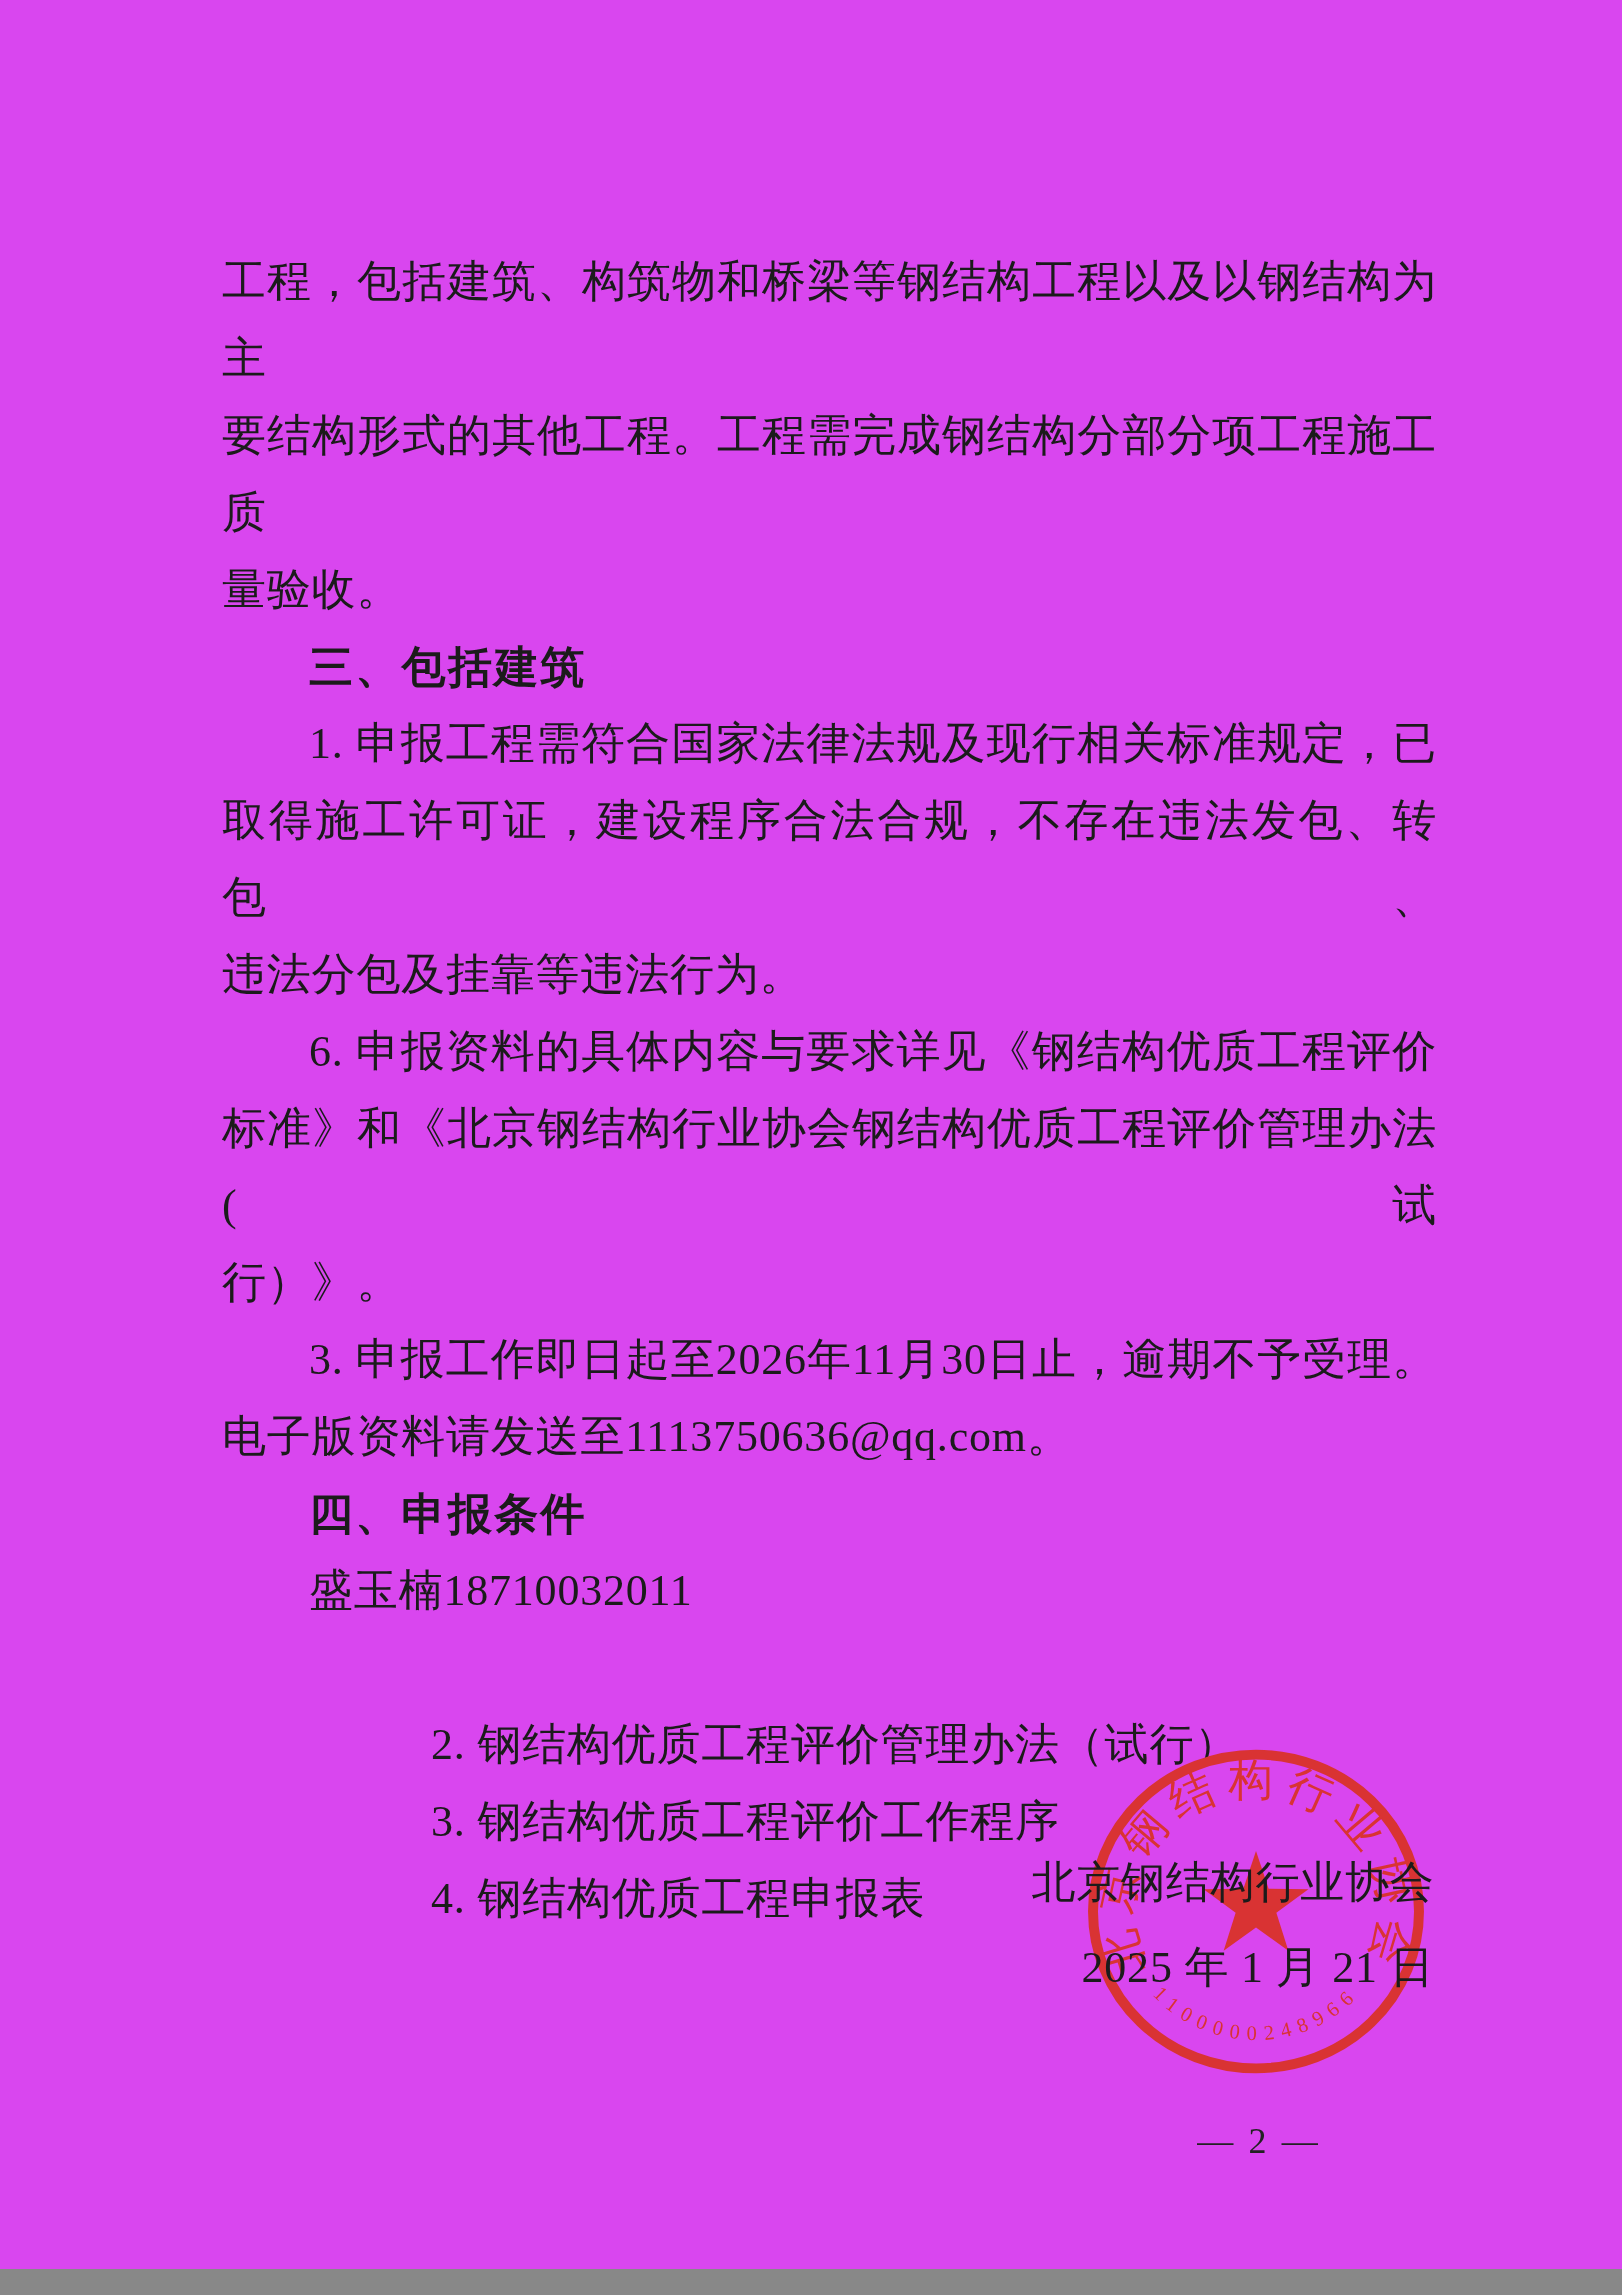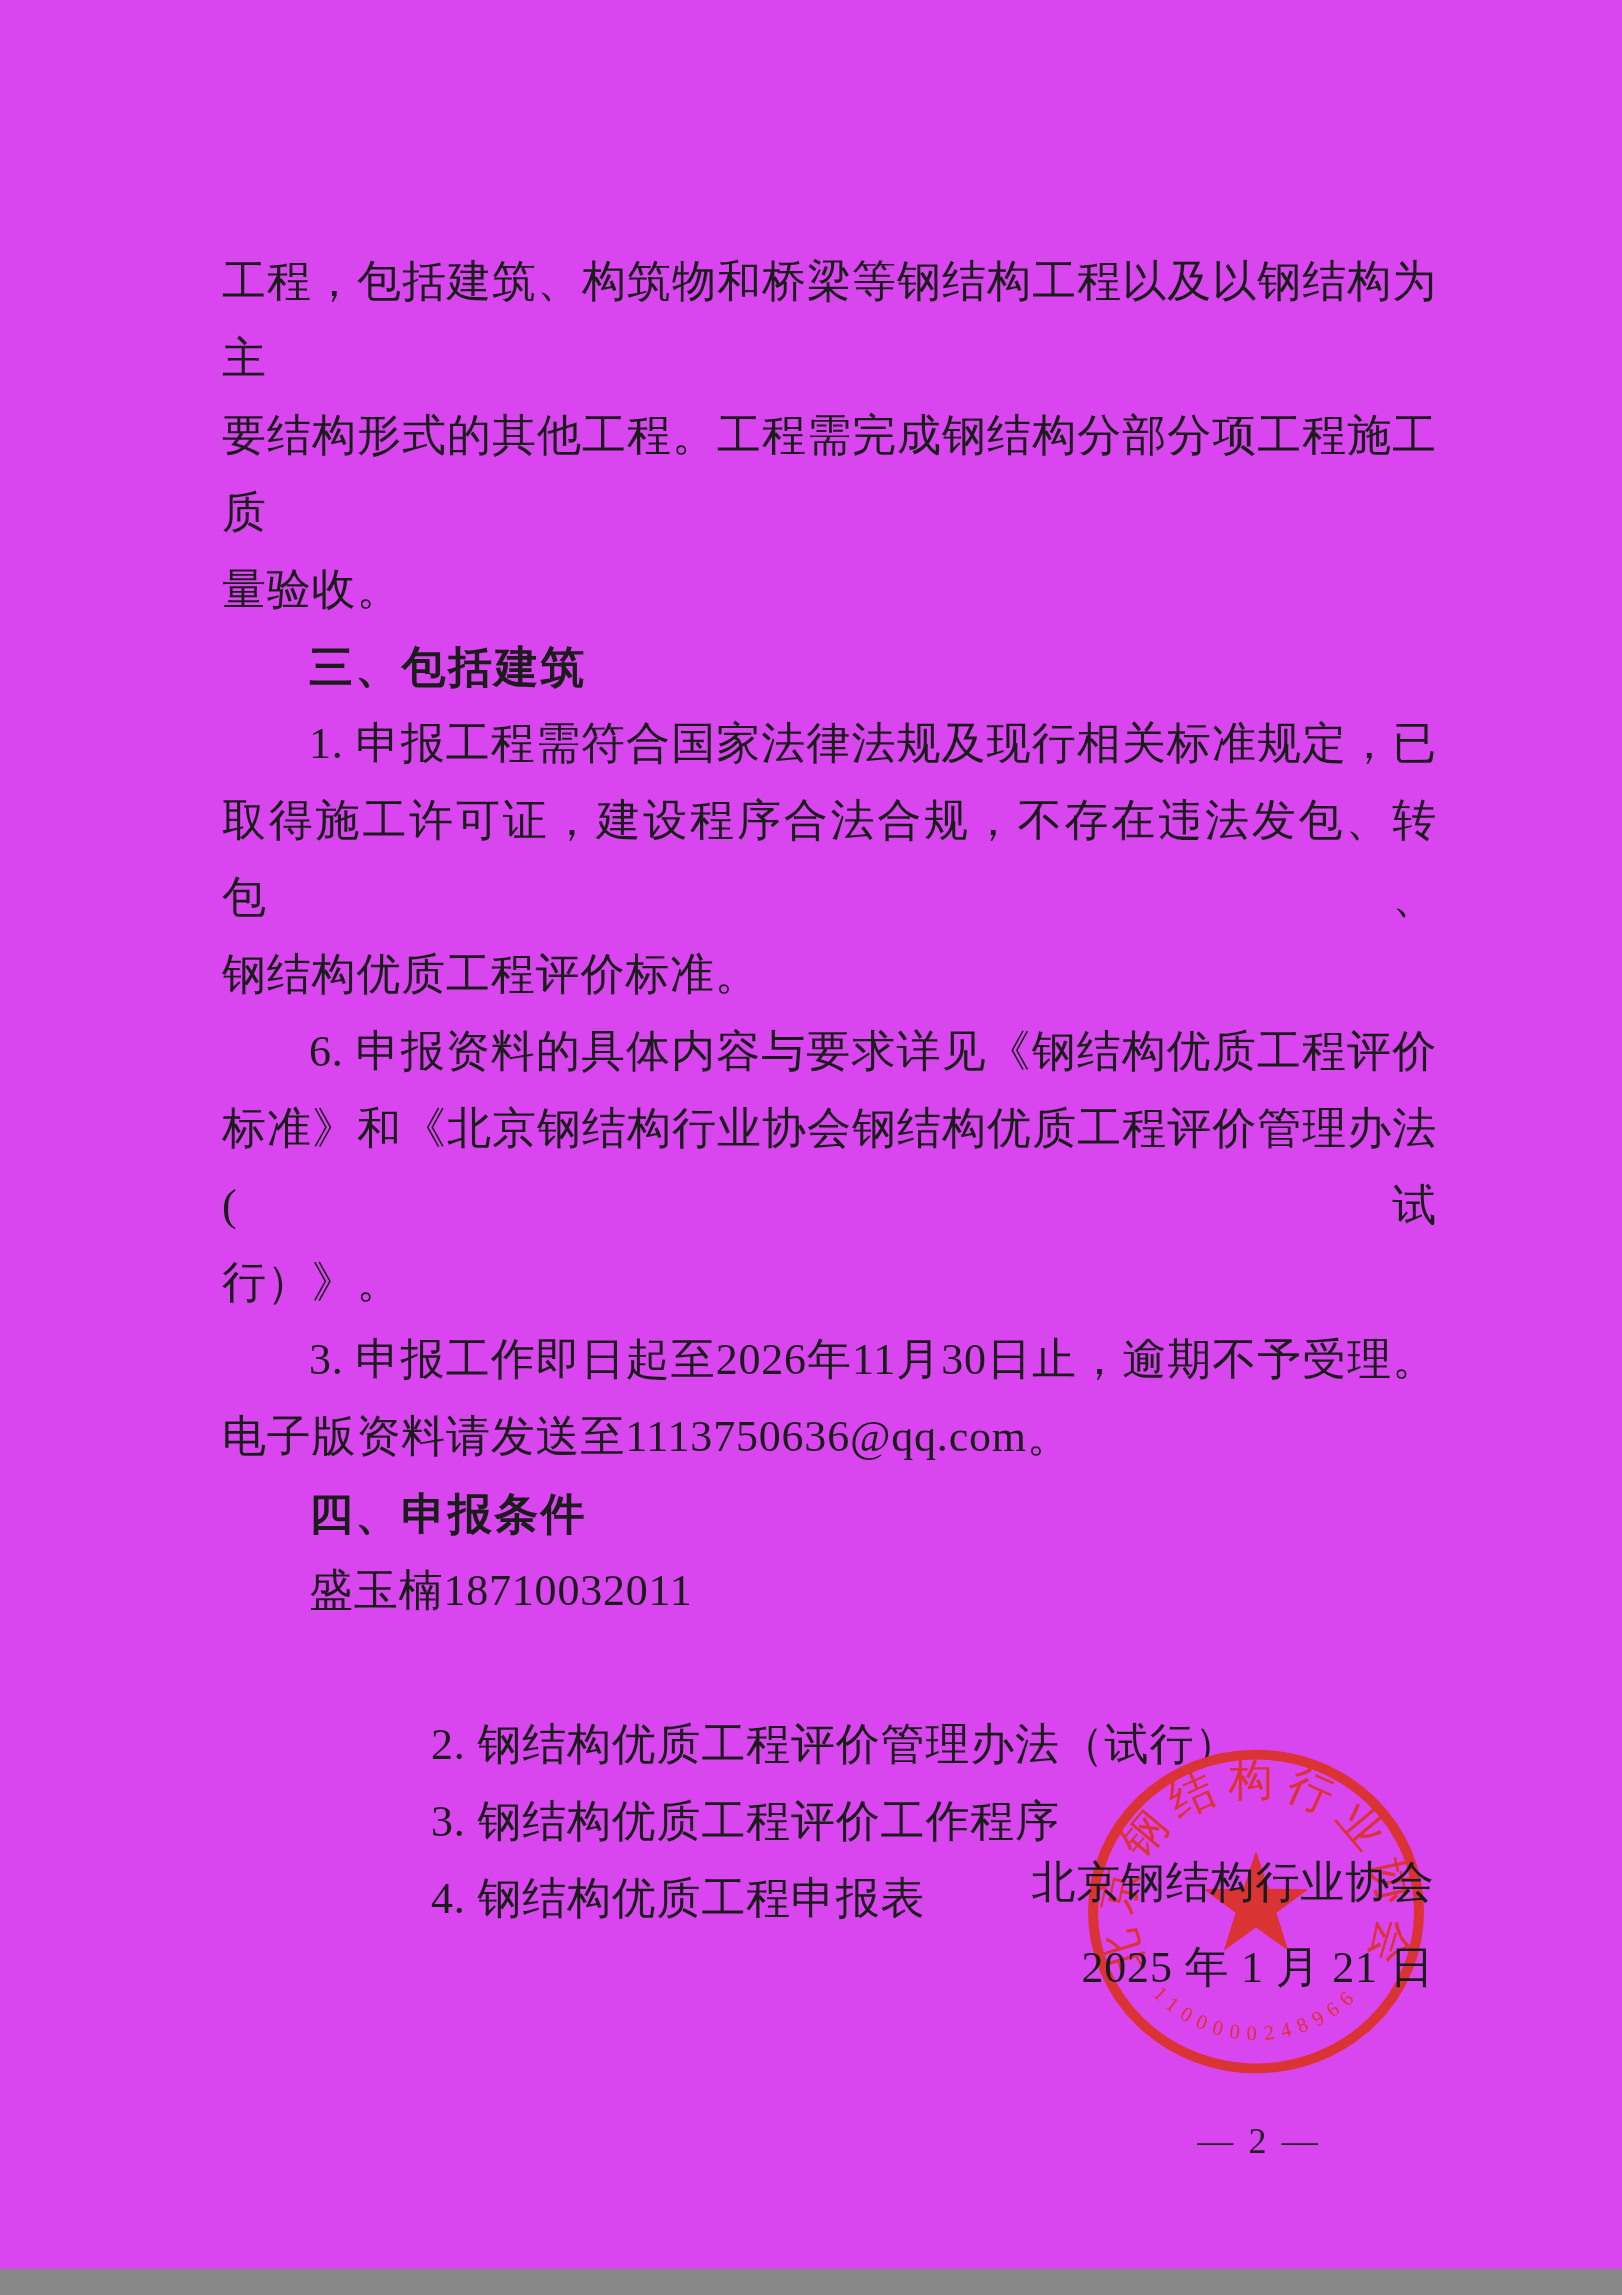--- a/index.html
+++ b/index.html
@@ -81,21 +81,21 @@
 
 <div class="page">
 
   <div class="content">
     <div class="ln jf">工程，包括建筑、构筑物和桥梁等钢结构工程以及以钢结构为主</div>
     <div class="ln jf">要结构形式的其他工程。工程需完成钢结构分部分项工程施工质</div>
     <div class="ln">量验收。</div>
     <div class="ln hd ind">三、包括建筑</div>
     <div class="ln jf ind">1. 申报工程需符合国家法律法规及现行相关标准规定，已</div>
     <div class="ln jf">取得施工许可证，建设程序合法合规，不存在违法发包、转包、</div>
-    <div class="ln">钢结构优质工程评价标准。</div>
+    <div class="ln">违法分包及挂靠等违法行为。</div>
     <div class="ln jf ind">6. 申报资料的具体内容与要求详见《钢结构优质工程评价</div>
     <div class="ln jf">标准》和《北京钢结构行业协会钢结构优质工程评价管理办法(试</div>
     <div class="ln">行）》。</div>
     <div class="ln jf ind">3. 申报工作即日起至2026年11月30日止，逾期不予受理。</div>
     <div class="ln">电子版资料请发送至1113750636@qq.com。</div>
     <div class="ln hd ind">四、申报条件</div>
     <div class="ln ind">盛玉楠18710032011</div>
     <div class="ln sp"></div>
     <div class="ln att">2. 钢结构优质工程评价管理办法（试行）</div>
     <div class="ln att">3. 钢结构优质工程评价工作程序</div>

